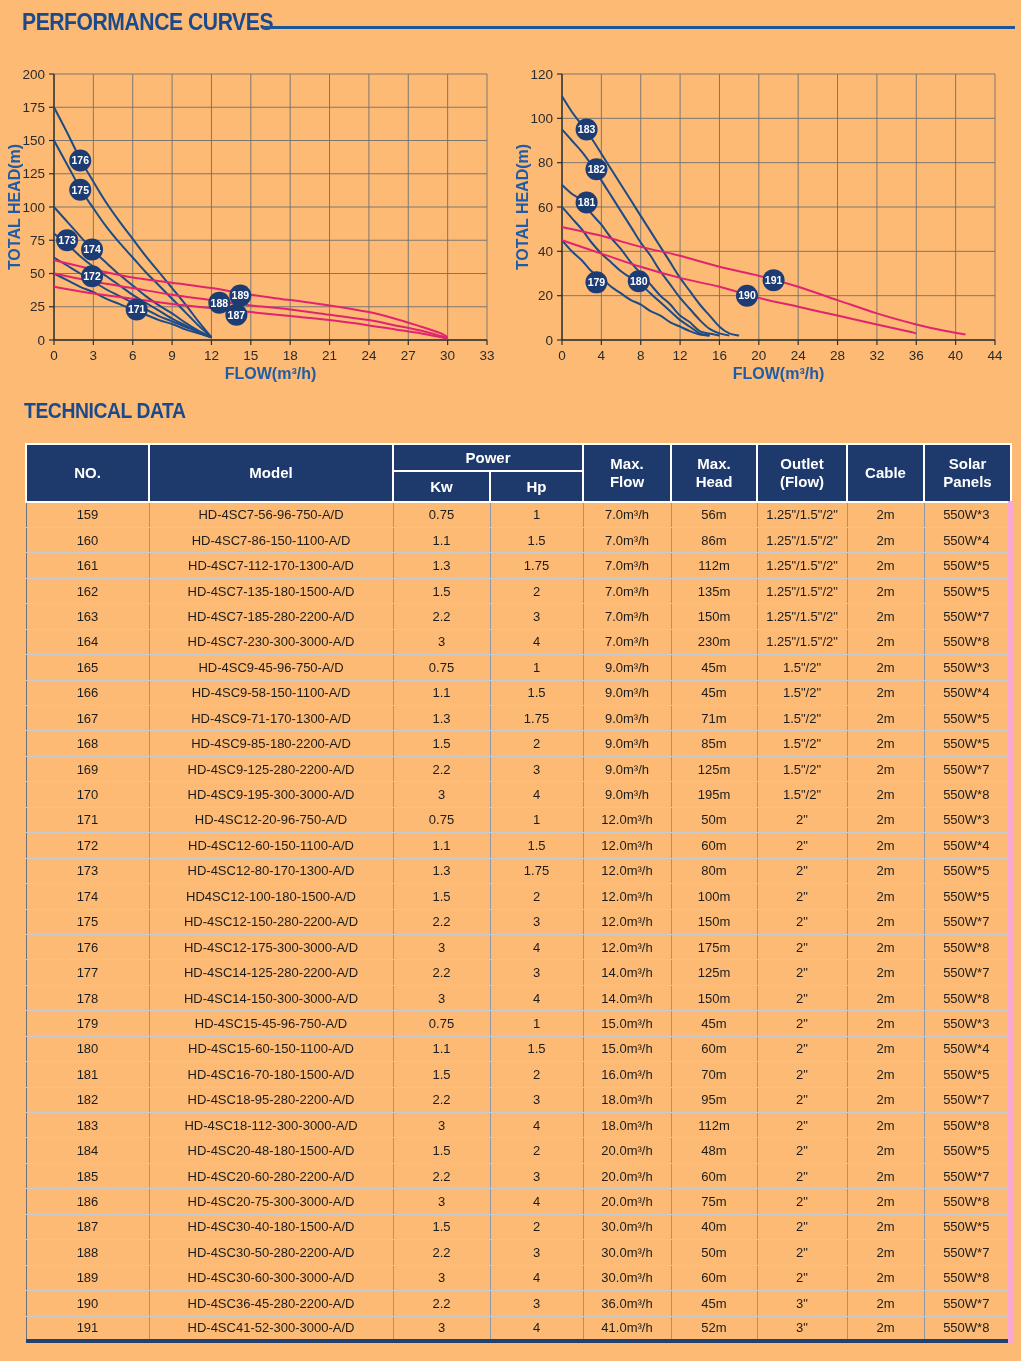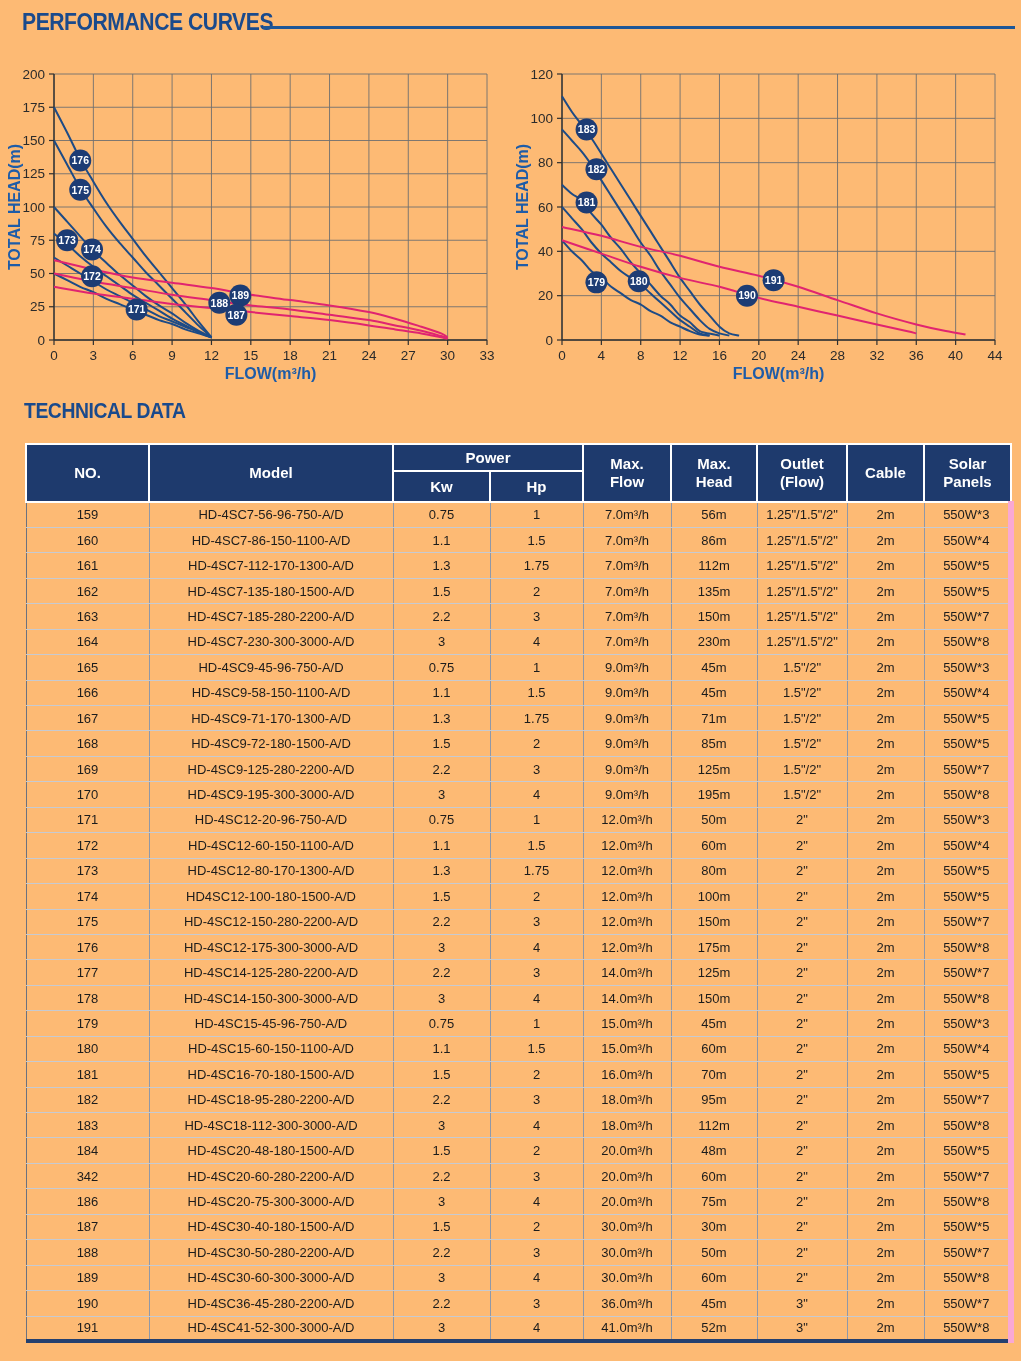--- a/index.html
+++ b/index.html
@@ -349,21 +349,21 @@
           <td>1.3</td>
           <td>1.75</td>
           <td>9.0m³/h</td>
           <td>71m</td>
           <td>1.5"/2"</td>
           <td>2m</td>
           <td>550W*5</td>
         </tr>
         <tr>
           <td>168</td>
-          <td>HD-4SC9-72-180-1500-A/D</td>
+          <td>HD-4SC9-85-180-2200-A/D</td>
           <td>1.5</td>
           <td>2</td>
           <td>9.0m³/h</td>
           <td>85m</td>
           <td>1.5"/2"</td>
           <td>2m</td>
           <td>550W*5</td>
         </tr>
         <tr>
           <td>169</td>
@@ -535,21 +535,21 @@
           <td>HD-4SC20-48-180-1500-A/D</td>
           <td>1.5</td>
           <td>2</td>
           <td>20.0m³/h</td>
           <td>48m</td>
           <td>2"</td>
           <td>2m</td>
           <td>550W*5</td>
         </tr>
         <tr>
-          <td>342</td>
+          <td>185</td>
           <td>HD-4SC20-60-280-2200-A/D</td>
           <td>2.2</td>
           <td>3</td>
           <td>20.0m³/h</td>
           <td>60m</td>
           <td>2"</td>
           <td>2m</td>
           <td>550W*7</td>
         </tr>
         <tr>
@@ -562,21 +562,21 @@
           <td>2"</td>
           <td>2m</td>
           <td>550W*8</td>
         </tr>
         <tr>
           <td>187</td>
           <td>HD-4SC30-40-180-1500-A/D</td>
           <td>1.5</td>
           <td>2</td>
           <td>30.0m³/h</td>
-          <td>30m</td>
+          <td>40m</td>
           <td>2"</td>
           <td>2m</td>
           <td>550W*5</td>
         </tr>
         <tr>
           <td>188</td>
           <td>HD-4SC30-50-280-2200-A/D</td>
           <td>2.2</td>
           <td>3</td>
           <td>30.0m³/h</td>

